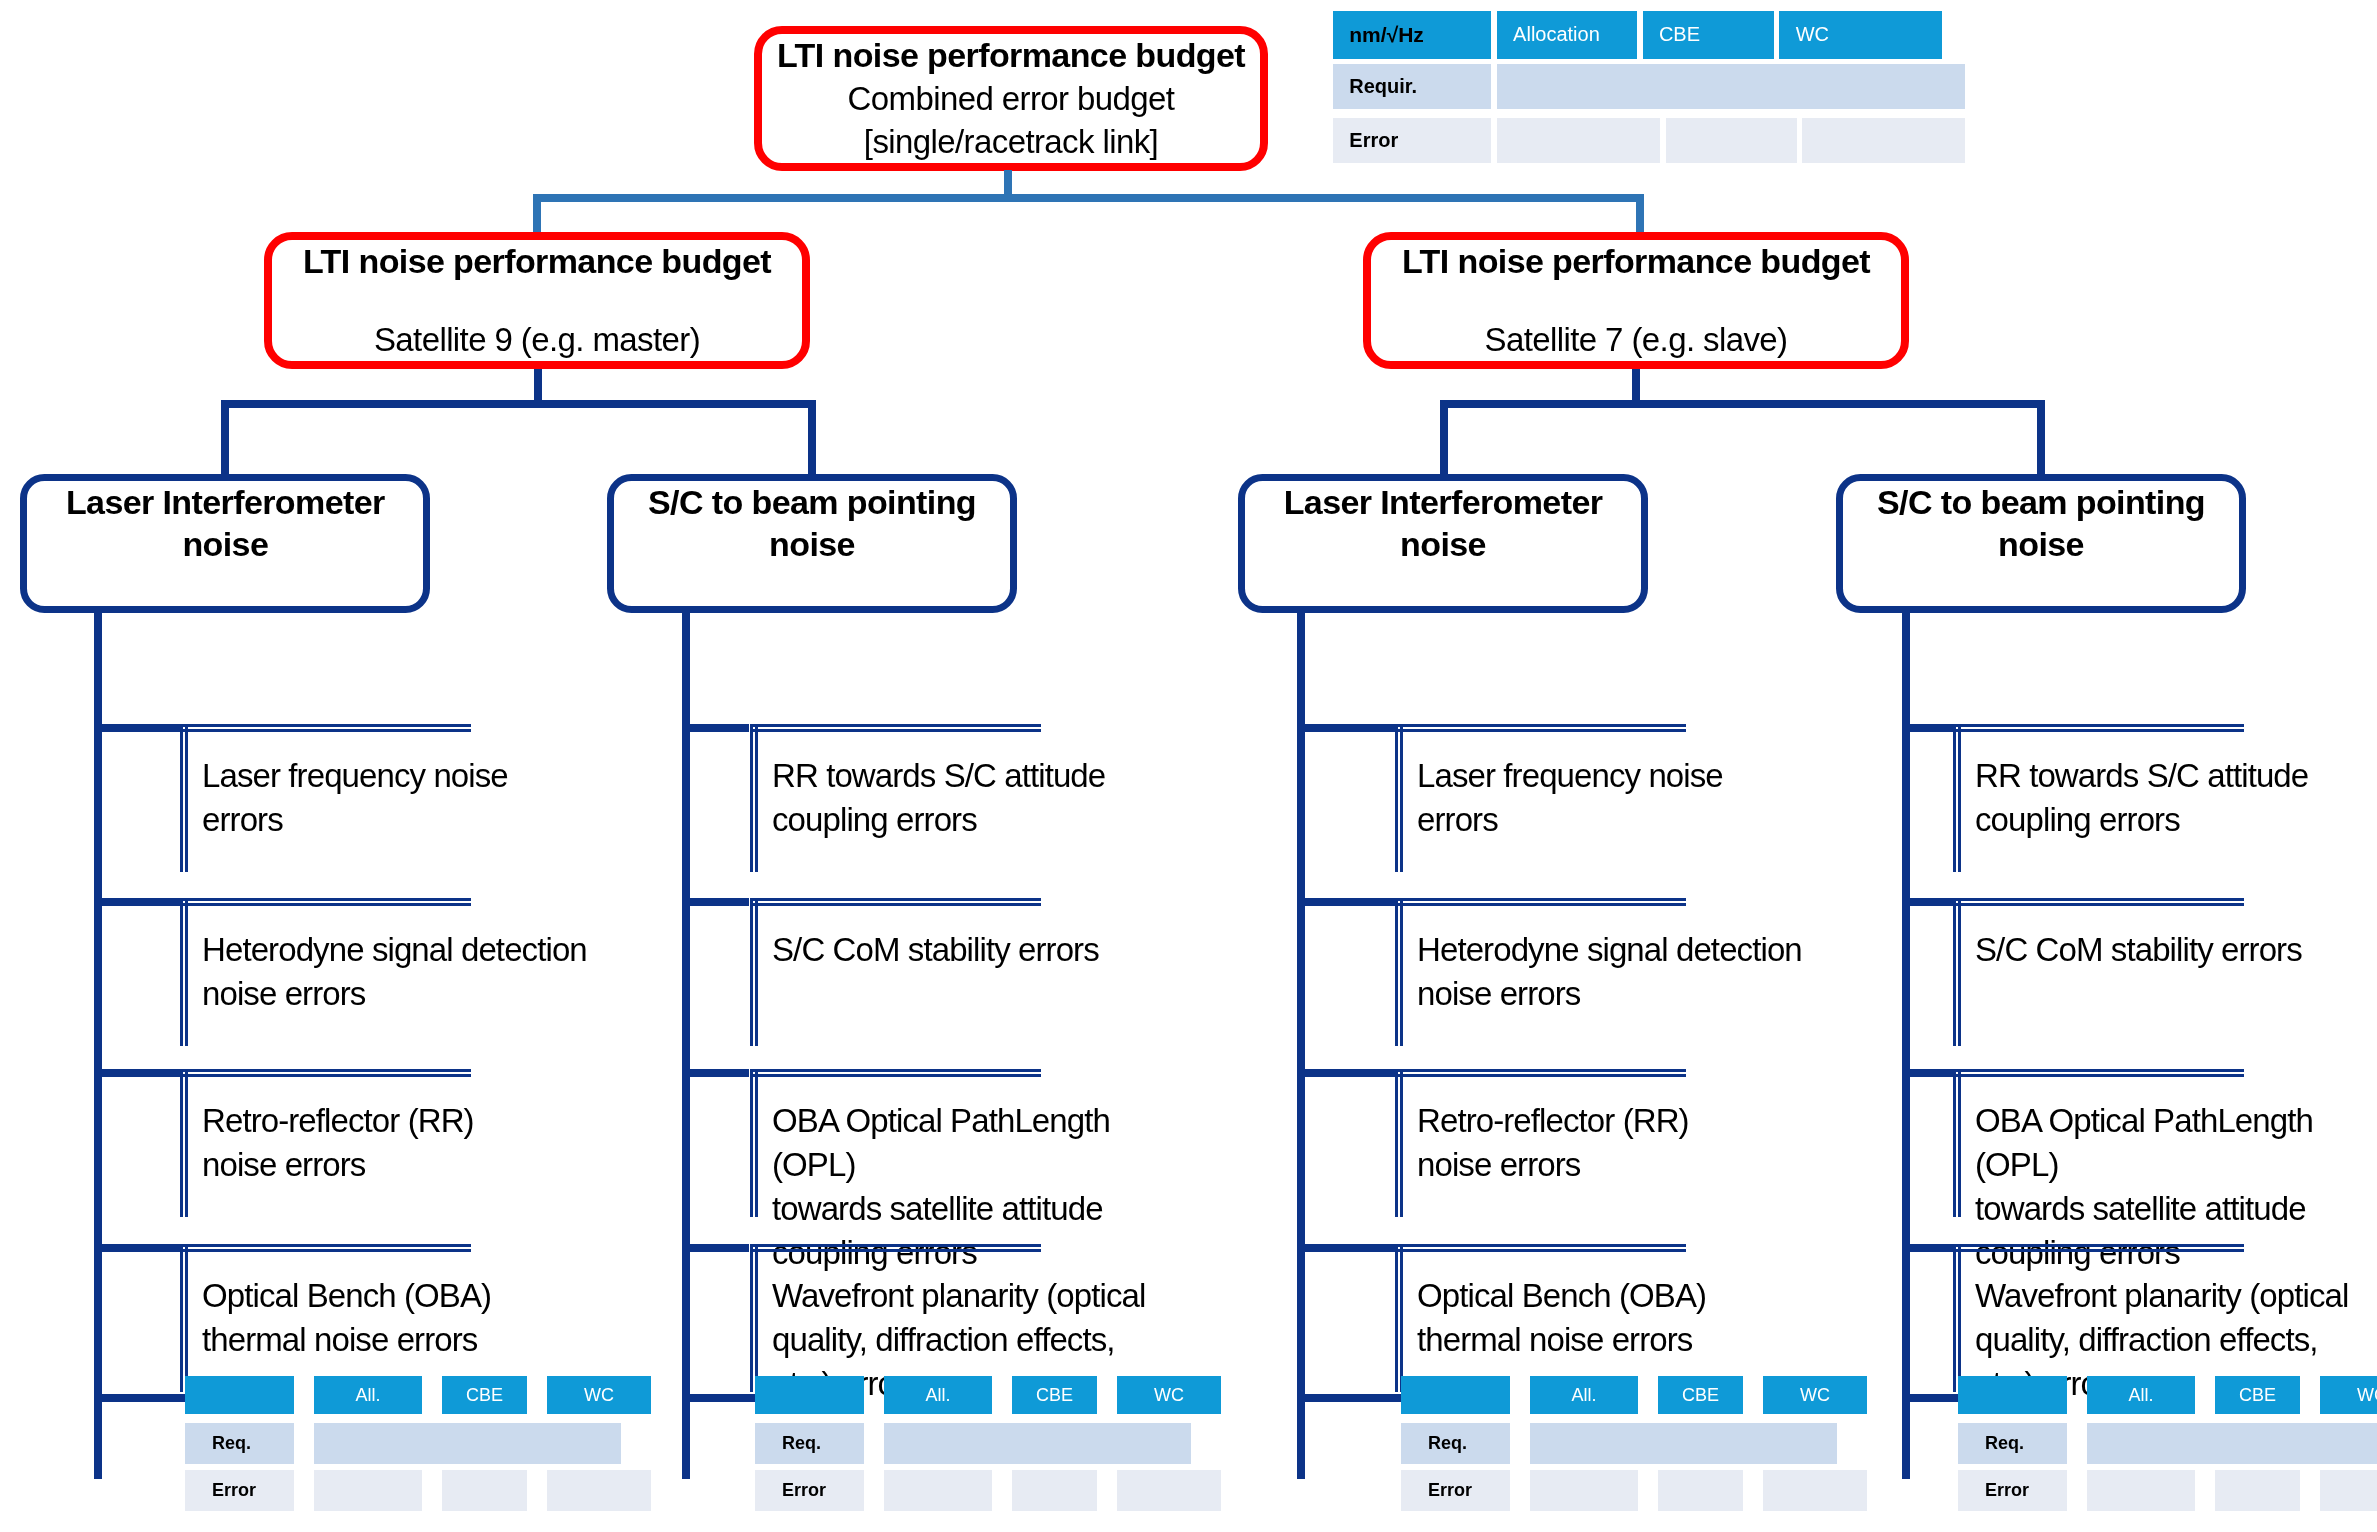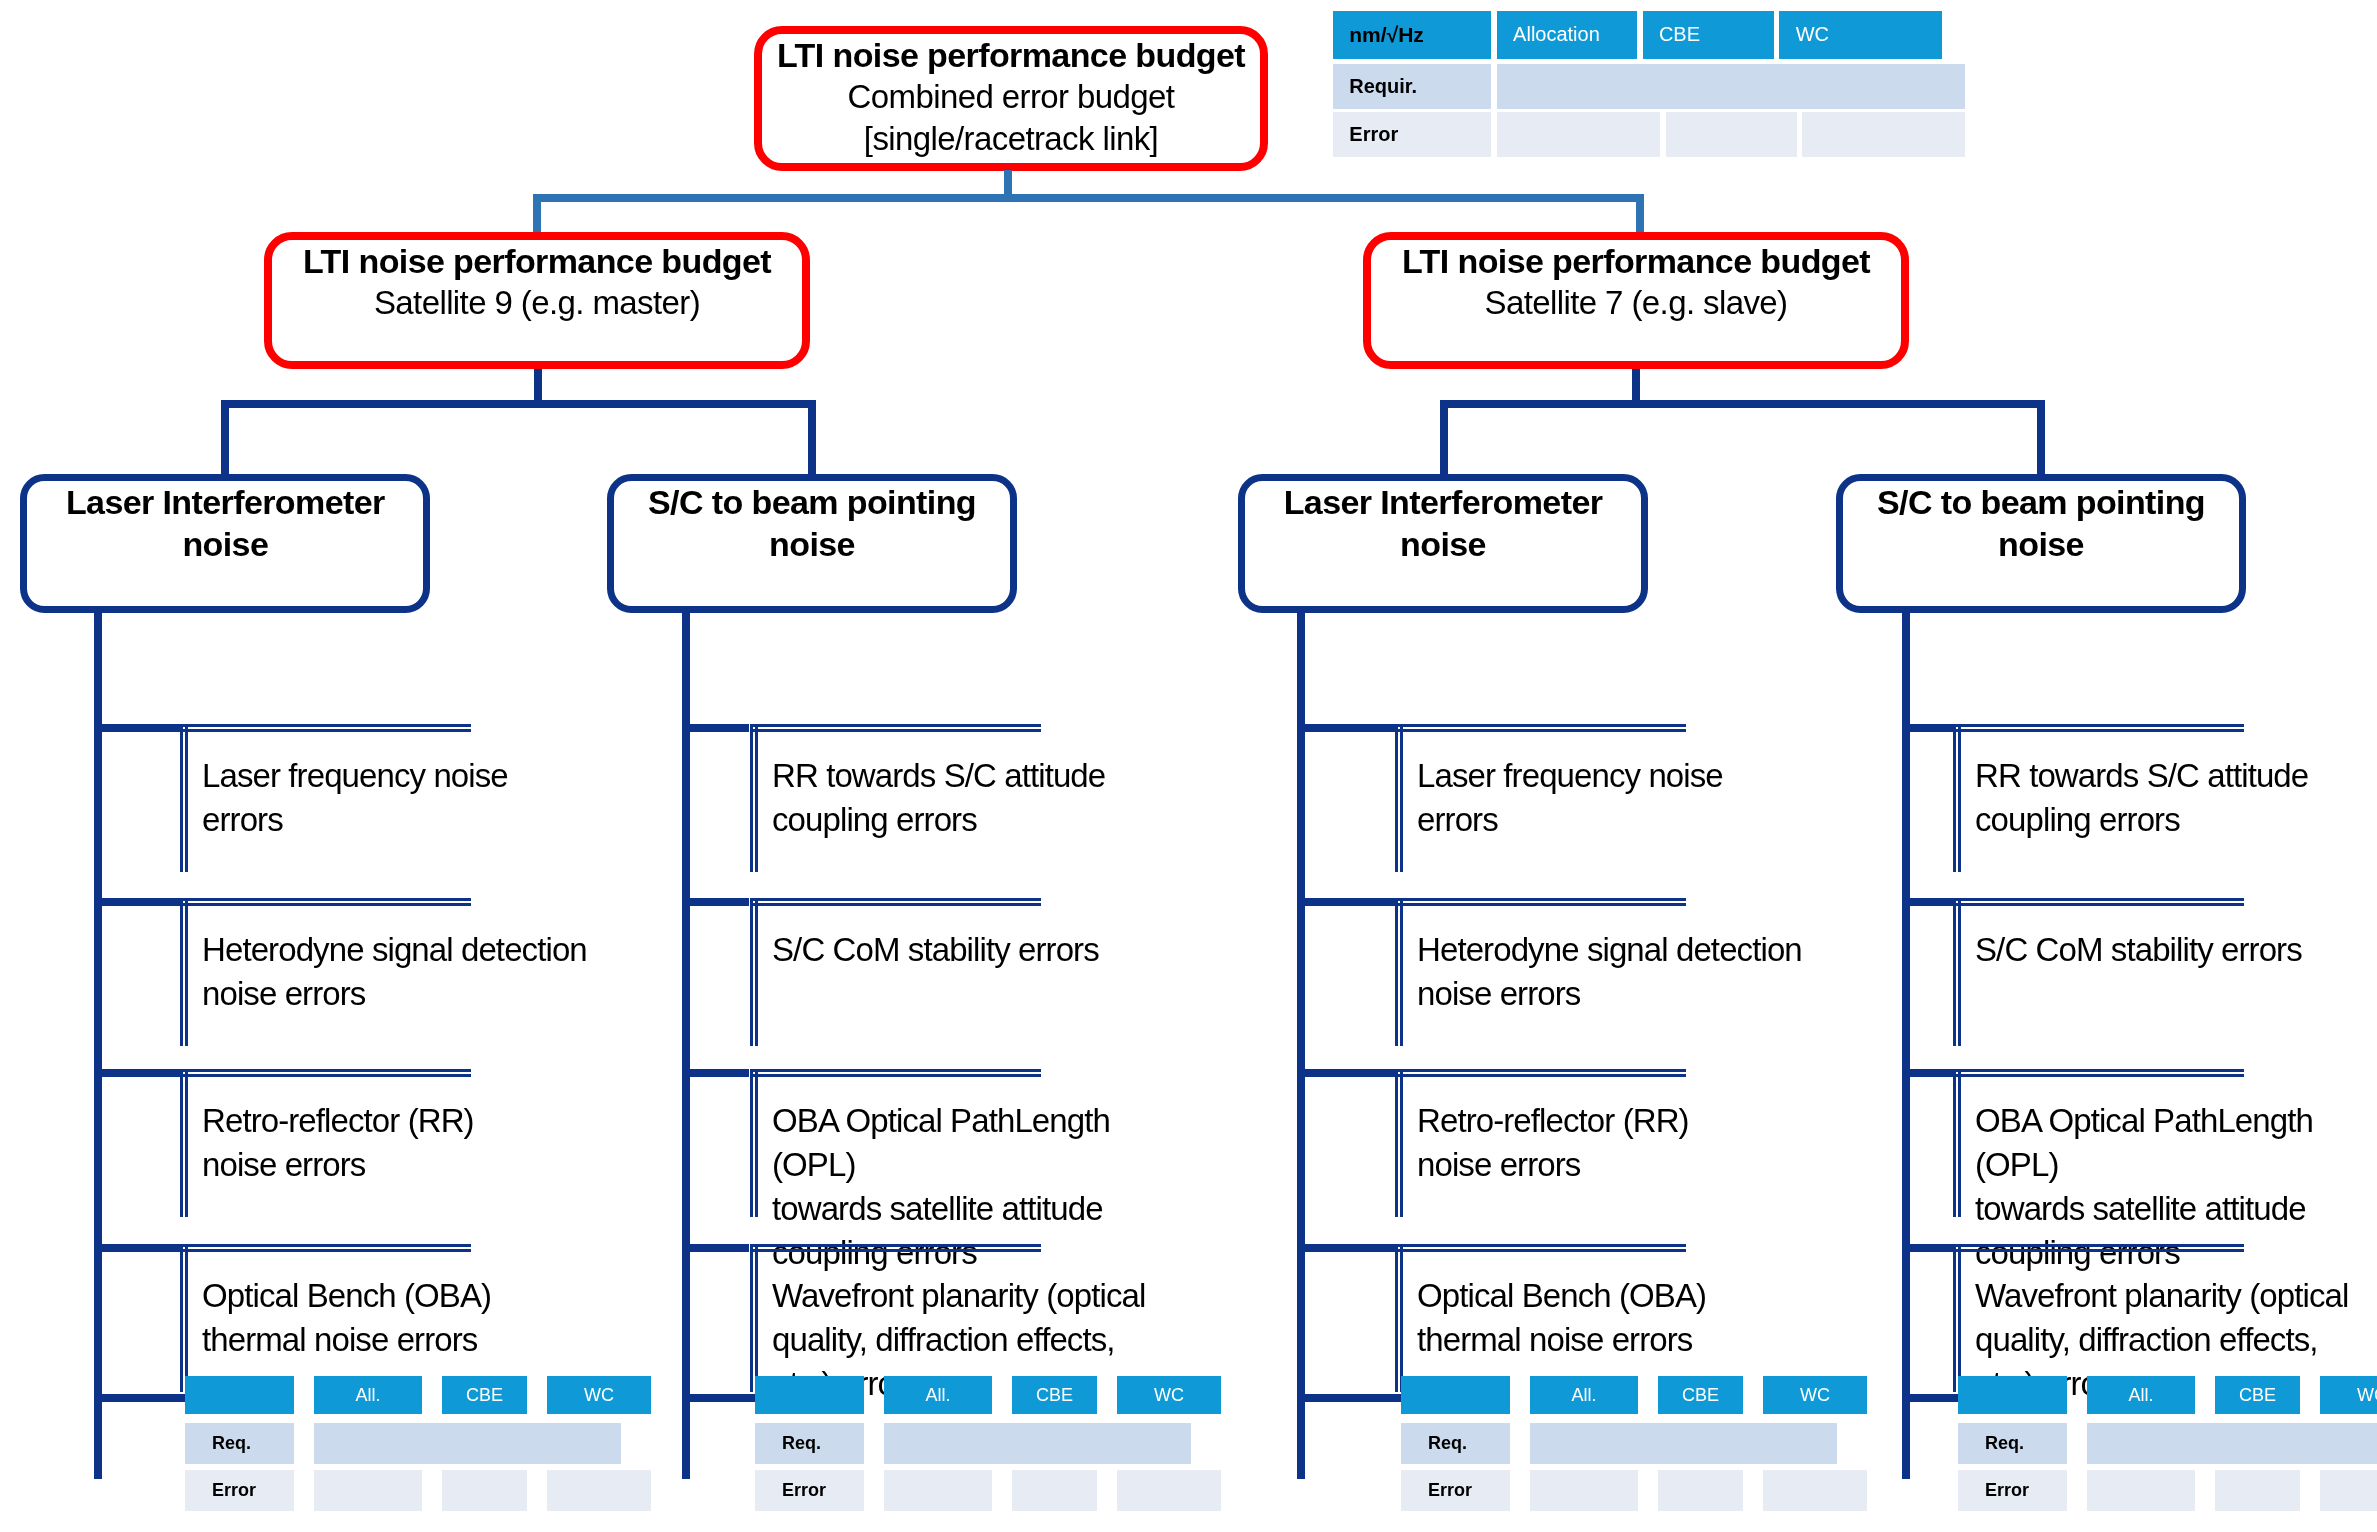--- a/index.html
+++ b/index.html
@@ -7,21 +7,21 @@
     width:2377px;height:1532px;position:relative;background:#fff;overflow:hidden;
     font-family:"Liberation Sans","DejaVu Sans",sans-serif;color:#000;
   }
   .abs{position:absolute;}
   
   .line{position:absolute;background:#0C3388;}
   .line.steel{background:#2E74B5;}
   
   .box{
     position:absolute;background:#fff;display:flex;flex-direction:column;
-    justify-content:flex-start;align-items:center;text-align:center;box-sizing:border-box;
+    justify-content:space-between;align-items:center;text-align:center;box-sizing:border-box;
   }
   .box.red{border:8.1px solid #FF0000;border-radius:28px;}
   .box.navy{border:7.6px solid #0C3388;border-radius:24.4px;}
   .box .t1{font-weight:bold;font-size:34px;line-height:42px;white-space:pre-line;letter-spacing:-0.6px;}
   .box .t2{font-size:33px;line-height:42px;letter-spacing:-0.6px;}
   
   .leaf{position:absolute;}
   .leaf .topline{position:absolute;left:0;top:0;width:291px;height:0;border-top:8.7px double #0C3388;}
   .leaf .sidebar{position:absolute;left:0;top:0;width:0;height:148px;border-left:8.1px double #0C3388;}
   .leaf .txt{
@@ -53,21 +53,21 @@
   <div class="t2">[single/racetrack link]</div>
 </div>
 
 <div class="abs big" style="left:1333px;top:10.5px;">
   <div class="trow" style="margin-bottom:5px;">
     <div class="cell hdrcell unitcell" style="width:158px;">nm/√Hz</div>
     <div class="cell hdrcell" style="width:140px;">Allocation</div>
     <div class="cell hdrcell" style="width:131px;">CBE</div>
     <div class="cell hdrcell" style="width:163px;">WC</div>
   </div>
-  <div class="trow" style="margin-bottom:3px;">
+  <div class="trow" style="margin-bottom:9px;">
     <div class="cell reqcell lblcell" style="width:158px;">Requir.</div>
     <div class="cell reqcell datacell" style="width:468px;"></div>
   </div>
   <div class="trow">
     <div class="cell errcell lblcell" style="width:158px;height:45px;">Error</div>
     <div class="cell errcell datacell" style="width:163px;height:45px;"></div>
     <div class="cell errcell datacell" style="width:131px;height:45px;"></div>
     <div class="cell errcell datacell" style="width:163px;height:45px;"></div>
   </div>
 </div>

